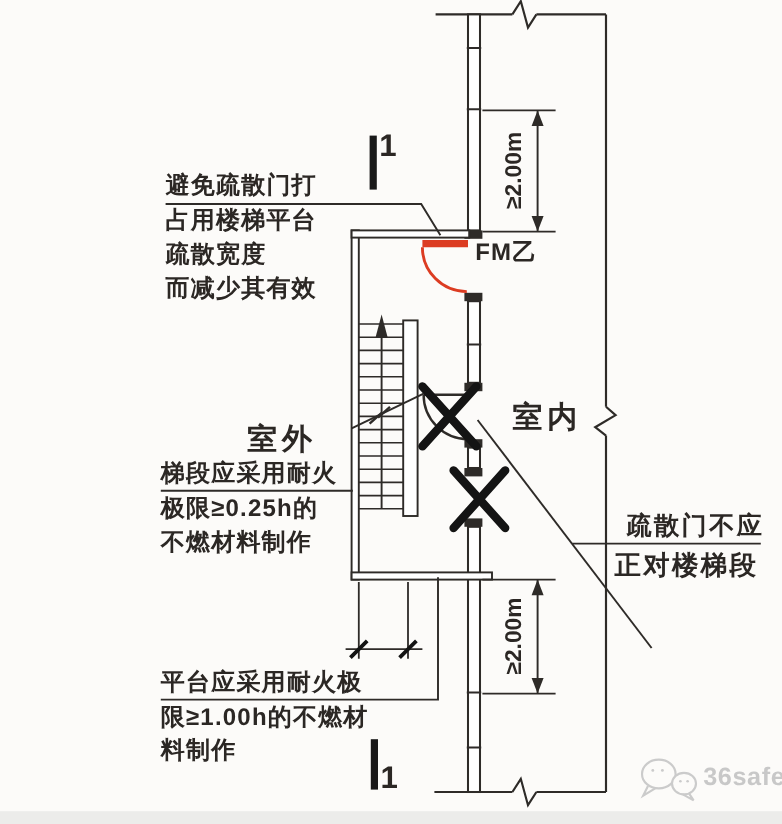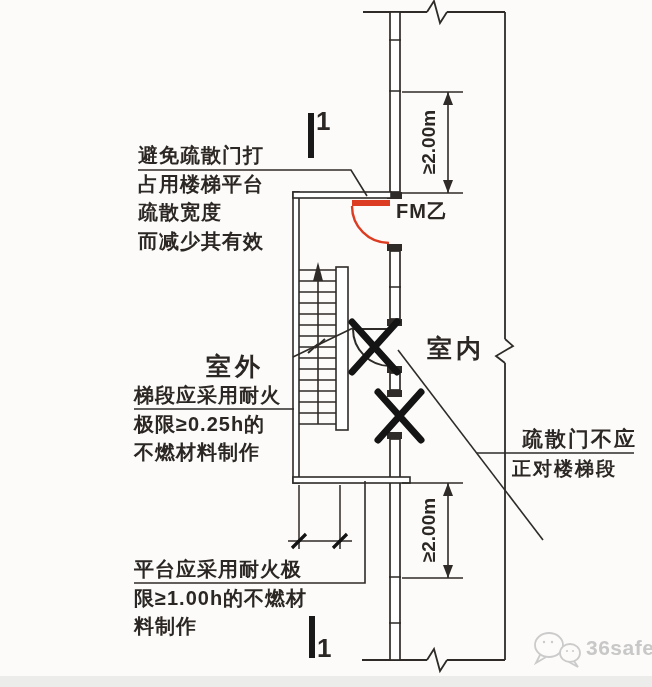--- a/index.html
+++ b/index.html
@@ -169,18 +169,18 @@
   </div>
 
 
   <div class="lbl note abs" style="left:134px;top:558px;">
     <div class="ln">平台应采用耐火极</div>
     <div class="ln">限≥1.00h的不燃材</div>
     <div class="ln">料制作</div>
   </div>
 
   <div class="lbl" style="left:522px;top:427px;font-size:21px;letter-spacing:2px;">疏散门不应</div>
-  <div class="lbl" style="left:512px;top:459px;font-size:19px;letter-spacing:2px;">正对楼梯段</div>
+  <div class="lbl" style="left:512px;top:459px;font-size:22px;letter-spacing:2px;">正对楼梯段</div>
 
   <div class="wm" style="left:586px;top:636px;">36safety</div>
 
   <div class="bottomstrip"></div>
 </div>
 
 </body></html>

